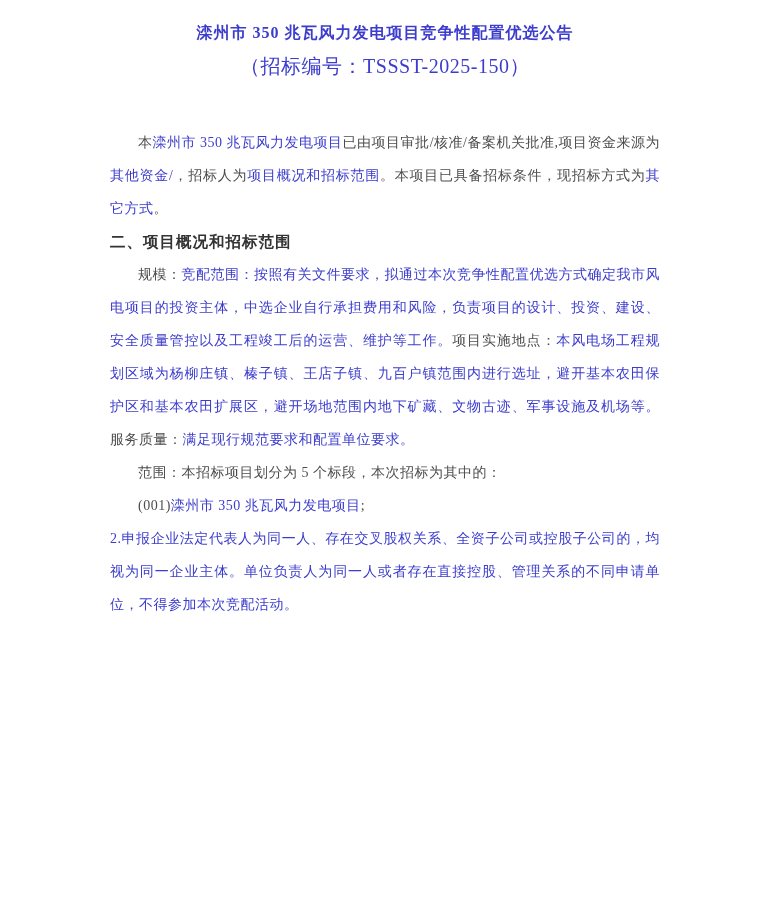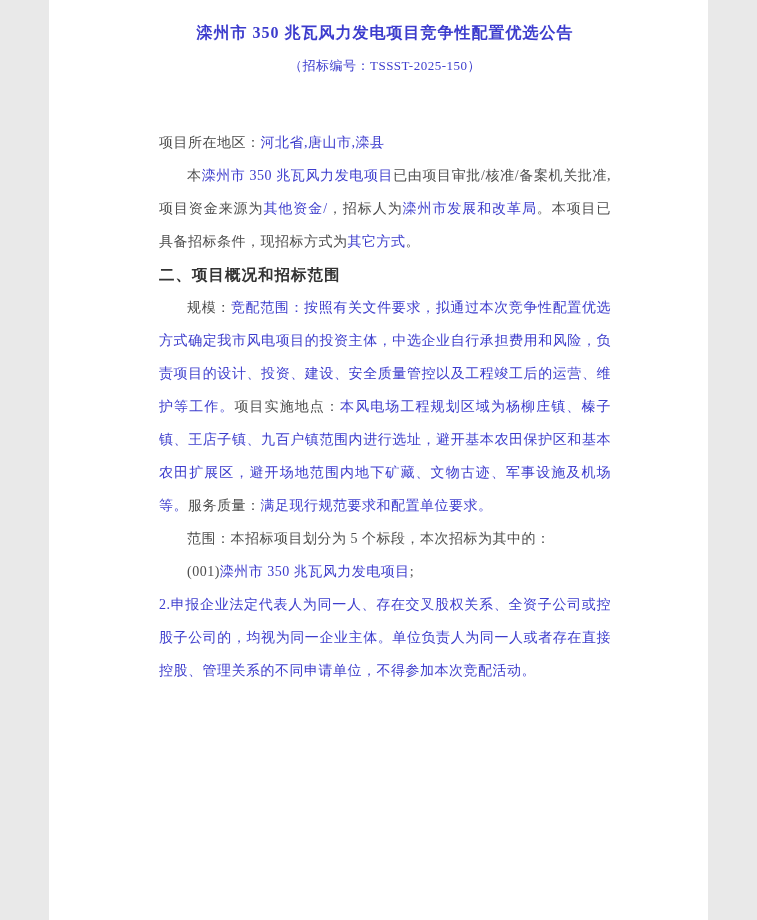--- a/index.html
+++ b/index.html
@@ -1,31 +1,31 @@
 <!DOCTYPE html>
 <html style="--blue: #3c3ccd; --dark: #4d4d4d; --heading: #333333; --bg: #ffffff;"><head>
 <meta charset="utf-8">
 <style>
   :root { --blue:#3c3ccd; --dark:#4d4d4d; --heading:#333333; --bg:#ffffff; }
   * { box-sizing: border-box; }
   html,body { margin:0; padding:0; background:#e9e9e9; }
   .page {
-    width:659px; height:920px; margin:0 auto; overflow:hidden;
+    width:757px; height:920px; margin:0 auto; overflow:hidden;
     background:var(--bg);
     padding:20px 97px 0 110px;
     font-family:"Liberation Serif","DejaVu Serif",serif;
     font-size:14px; letter-spacing:0.5px; color:var(--dark);
   }
   .doc-title {
     text-align:center; color:var(--blue); font-weight:bold;
     font-size:16px; line-height:26px; margin:0 0 8px 0; letter-spacing:1px;
   }
   .doc-subtitle {
     text-align:center; color:var(--blue); font-weight:normal;
-    font-size:13px; line-height:24px; margin:0 0 48px 0;
+    font-size:20px; line-height:24px; margin:0 0 48px 0;
   }
   .meta-line, .para {
     line-height:33px; margin:0; text-align:justify;
     text-justify:inter-ideograph;
   }
   .heading {
     font-size:15.5px; font-weight:bold; color:var(--heading);
     line-height:33px; margin:0; letter-spacing:1px;
   }
   .indent { text-indent:2em; }
@@ -33,24 +33,23 @@
   .dark { color:var(--dark); }
 </style>
 </head>
 <body>
 
 <div class="page">
 
   <h1 class="doc-title">滦州市 350 兆瓦风力发电项目竞争性配置优选公告</h1>
   <div class="doc-subtitle">（招标编号：TSSST-2025-150）</div>
 
-  <p class="meta-line"><span class="dark">项目所在地区：</span><span class="blue">河北省,唐山市,滦县</span></p>
 
 
-  <p class="para indent"><span class="dark">本</span><span class="blue">滦州市 350 兆瓦风力发电项目</span><span class="dark">已由项目审批/核准/备案机关批准,项目资金来源为</span><span class="blue">其他资金/</span><span class="dark">，招标人为</span><span class="blue">滦州市发展和改革局</span><span class="dark">。本项目已具备招标条件，现招标方式为</span><span class="blue">其它方式</span><span class="dark">。</span></p>
+  <p class="para indent"><span class="dark">本</span><span class="blue">滦州市 350 兆瓦风力发电项目</span><span class="dark">已由项目审批/核准/备案机关批准,项目资金来源为</span><span class="blue">其他资金/</span><span class="dark">，招标人为</span><span class="blue">项目概况和招标范围</span><span class="dark">。本项目已具备招标条件，现招标方式为</span><span class="blue">其它方式</span><span class="dark">。</span></p>
 
   <h2 class="heading">二、项目概况和招标范围</h2>
 
   <p class="para indent"><span class="dark">规模：</span><span class="blue">竞配范围：按照有关文件要求，拟通过本次竞争性配置优选方式确定我市风电项目的投资主体，中选企业自行承担费用和风险，负责项目的设计、投资、建设、安全质量管控以及工程竣工后的运营、维护等工作。</span><span class="dark">项目实施地点：</span><span class="blue">本风电场工程规划区域为杨柳庄镇、榛子镇、王店子镇、九百户镇范围内进行选址，避开基本农田保护区和基本农田扩展区，避开场地范围内地下矿藏、文物古迹、军事设施及机场等。</span><span class="dark">服务质量：</span><span class="blue">满足现行规范要求和配置单位要求。</span></p>
 
   <p class="para indent"><span class="dark">范围：本招标项目划分为 5 个标段，本次招标为其中的：</span></p>
 
   <p class="para indent"><span class="dark">(001)</span><span class="blue">滦州市 350 兆瓦风力发电项目</span><span class="dark">;</span></p>
 
 

